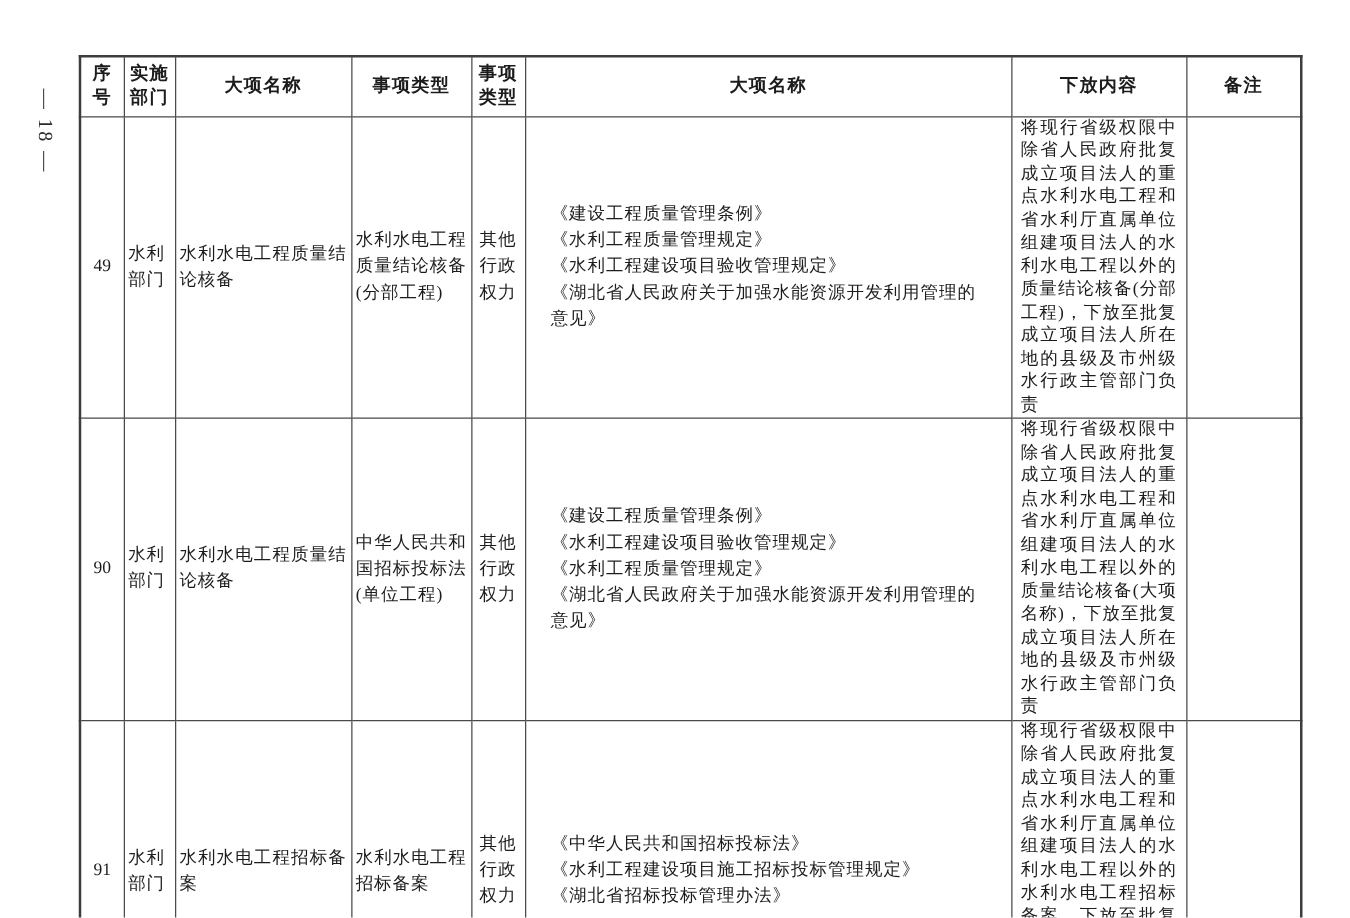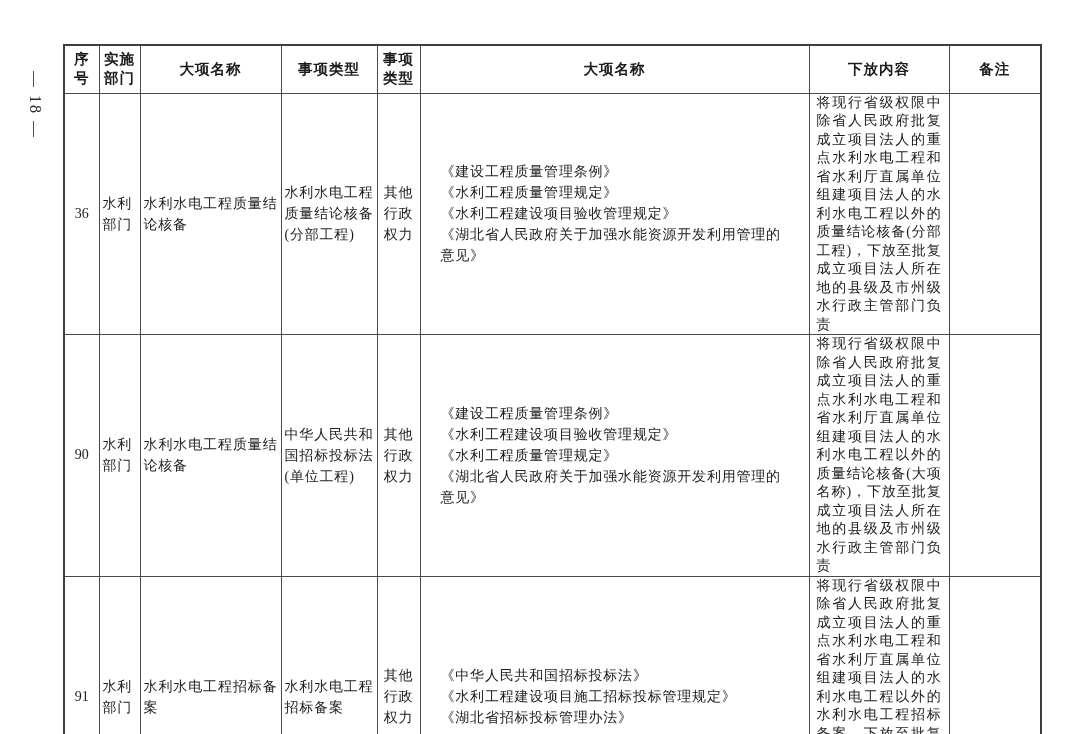--- a/index.html
+++ b/index.html
@@ -80,21 +80,21 @@
         <th>大项名称</th>
         <th>事项类型</th>
         <th>事项类型</th>
         <th>大项名称</th>
         <th>下放内容</th>
         <th>备注</th>
       </tr>
   </thead>
   <tbody>
       <tr>
-    <td class="cell-seq">36</td>
+    <td class="cell-seq">49</td>
     <td class="cell-dept">水利部门</td>
     <td class="cell-major">水利水电工程质量结论核备</td>
     <td class="cell-sub">水利水电工程质量结论核备(分部工程)</td>
     <td class="cell-type">其他行政权力</td>
     <td class="cell-basis">
           <div class="basis-line">《建设工程质量管理条例》</div>
           <div class="basis-line">《水利工程质量管理规定》</div>
           <div class="basis-line">《水利工程建设项目验收管理规定》</div>
           <div class="basis-line">《湖北省人民政府关于加强水能资源开发利用管理的意见》</div>
         </td>

